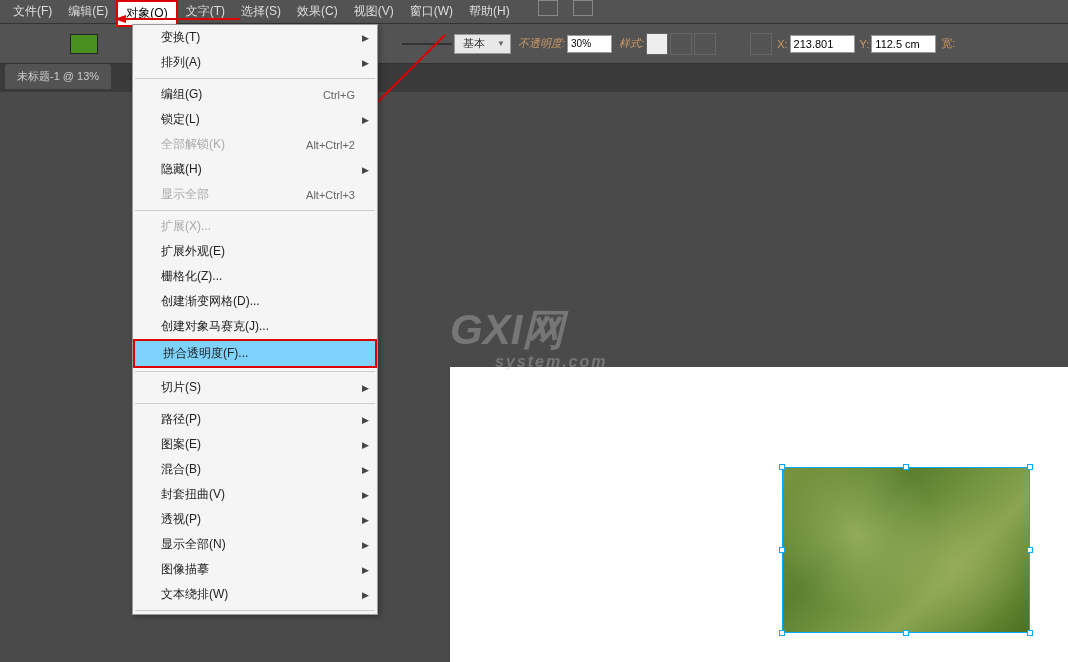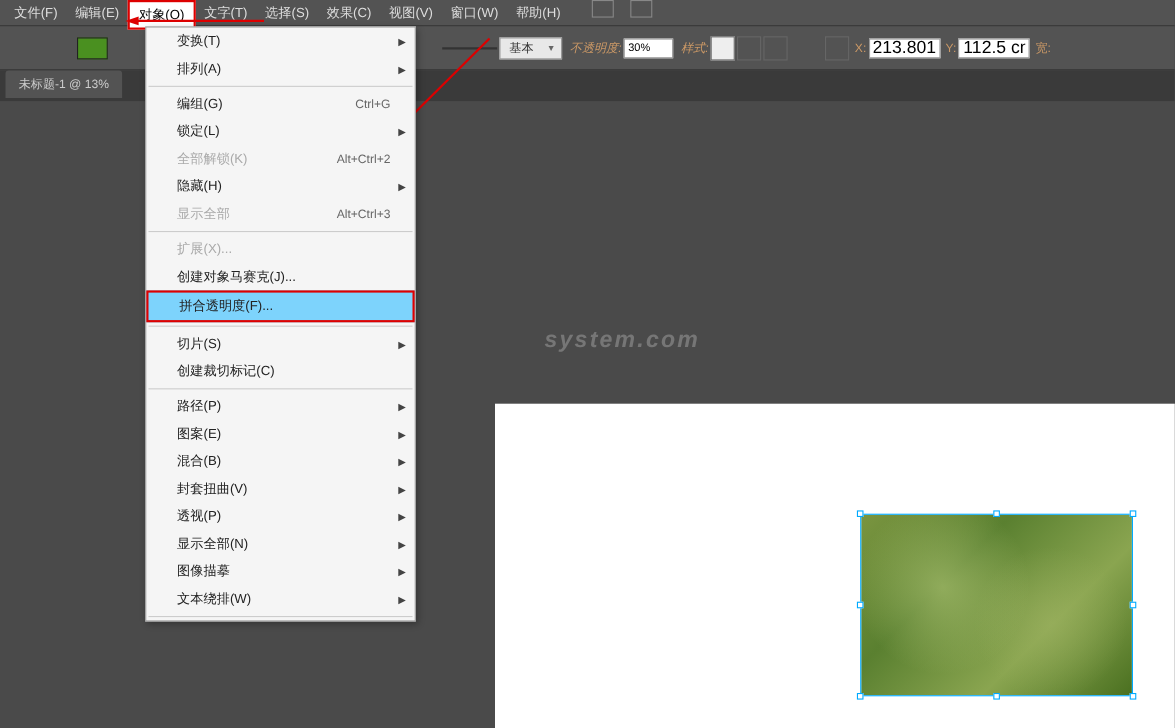--- a/index.html
+++ b/index.html
@@ -13,37 +13,37 @@
 
 .toolbar { background: #535353; height: 40px; display: flex; align-items: center; padding-left: 70px; gap: 2px; border-bottom: 1px solid #333; }
 .color-swatch { width: 28px; height: 20px; background: #4a9020; border: 1px solid #222; }
 .toolbar-dropdown { background: #e8e8e8; height: 20px; padding: 0 25px 0 8px; font-size: 11px; color: #333; display: flex; align-items: center; border: 1px solid #999; position: relative; }
 .toolbar-dropdown::after { content: "▼"; position: absolute; right: 5px; font-size: 8px; color: #666; }
 .toolbar-line { width: 50px; height: 2px; background: #333; }
 .toolbar-label { color: #c96; font-size: 11px; margin-left: 5px; font-style: italic; }
 .toolbar-input { background: #fff; border: 1px solid #999; width: 45px; height: 18px; font-size: 10px; padding: 0 3px; }
 .toolbar-btn { width: 22px; height: 22px; background: #535353; border: 1px solid #666; }
 .coord-label { color: #c96; font-size: 11px; margin-left: 3px; }
-.coord-input { background: #fff; border: 1px solid #999; width: 65px; height: 18px; font-size: 16px; padding: 0 3px; }
+.coord-input { background: #fff; border: 1px solid #999; width: 65px; height: 18px; font-size: 11px; padding: 0 3px; }
 
 .tabbar { background: #3a3a3a; height: 28px; display: flex; align-items: flex-start; padding-left: 5px; }
 .tab { background: #535353; color: #ccc; font-size: 11px; padding: 5px 12px; border-top-left-radius: 3px; border-top-right-radius: 3px; margin-right: 2px; }
 
 .workspace { position: relative; background: #4a4a4a; height: 570px; }
 .canvas-bg { position: absolute; left: 450px; top: 275px; width: 620px; height: 400px; background: #fff; }
 .placed-image { position: absolute; left: 782px; top: 375px; width: 248px; height: 166px; background: linear-gradient(135deg, #7a9540, #5a8030, #8aa550, #4a7020); border: 1px solid #0af; }
 .placed-image::before { content: ""; position: absolute; inset: 0; background: radial-gradient(circle at 30% 40%, rgba(180,200,120,0.6), transparent 40%), radial-gradient(circle at 70% 60%, rgba(160,180,100,0.5), transparent 35%); }
 .handle { position: absolute; width: 6px; height: 6px; background: #fff; border: 1px solid #0af; }
 .handle.tl { top: -4px; left: -4px; } .handle.tr { top: -4px; right: -4px; }
 .handle.bl { bottom: -4px; left: -4px; } .handle.br { bottom: -4px; right: -4px; }
 .handle.tm { top: -4px; left: 50%; margin-left: -3px; } .handle.bm { bottom: -4px; left: 50%; margin-left: -3px; }
 .handle.ml { left: -4px; top: 50%; margin-top: -3px; } .handle.mr { right: -4px; top: 50%; margin-top: -3px; }
 
 .watermark { position: absolute; left: 450px; top: 210px; color: rgba(200,200,200,0.35); font-size: 42px; font-style: italic; font-weight: bold; pointer-events: none; }
-.watermark-sub { font-size: 21px; display: block; margin-top: -5px; margin-left: 45px; letter-spacing: 2px; }
+.watermark-sub { font-size: 16px; display: block; margin-top: -5px; margin-left: 45px; letter-spacing: 2px; }
 
 .dropdown-menu { position: absolute; left: 132px; top: 24px; width: 246px; background: #f5f5f5; border: 1px solid #999; box-shadow: 2px 2px 6px rgba(0,0,0,0.3); z-index: 100; }
 .menu-item { display: flex; justify-content: space-between; align-items: center; padding: 4px 22px 4px 28px; font-size: 12px; color: #222; cursor: pointer; position: relative; }
 .menu-item.disabled { color: #aaa; cursor: default; }
 .menu-item.highlighted { border: 2px solid #d00; background: #7dd3fc; }
 .menu-item .shortcut { color: #666; font-size: 11px; }
 .menu-item .arrow { position: absolute; right: 8px; font-size: 9px; color: #444; }
 .menu-sep { height: 1px; background: #ccc; margin: 3px 2px; }
 
 .red-arrow { position: absolute; pointer-events: none; z-index: 50; }
@@ -105,20 +105,21 @@
     <div class="handle tl"></div>
     <div class="handle tr"></div>
     <div class="handle bl"></div>
     <div class="handle br"></div>
     <div class="handle tm"></div>
     <div class="handle bm"></div>
     <div class="handle ml"></div>
     <div class="handle mr"></div>
   </div>
   <div class="watermark">
+    <span>GXI网</span>
     <span class="watermark-sub">system.com</span>
   </div>
 </div>
 
 <div class="dropdown-menu" id="ddmenu">
     <div class="menu-item">
       <span>变换(T)</span>
       <span class="arrow">▶</span>
     </div>
     <div class="menu-item">
@@ -144,32 +145,38 @@
     </div>
     <div class="menu-item disabled">
       <span>显示全部</span>
       <span class="shortcut">Alt+Ctrl+3</span>
     </div>
     <div class="menu-sep"></div>
     <div class="menu-item disabled">
       <span>扩展(X)...</span>
     </div>
     <div class="menu-item">
+      <span>扩展外观(E)</span>
+    </div>
+    <div class="menu-item">
+      <span>栅格化(Z)...</span>
+    </div>
+    <div class="menu-item">
+      <span>创建渐变网格(D)...</span>
+    </div>
+    <div class="menu-item">
       <span>创建对象马赛克(J)...</span>
     </div>
     <div class="menu-item highlighted">
       <span>拼合透明度(F)...</span>
     </div>
     <div class="menu-sep"></div>
     <div class="menu-item">
       <span>切片(S)</span>
       <span class="arrow">▶</span>
-    </div>
-    <div class="menu-item">
-      <span>创建裁切标记(C)</span>
     </div>
     <div class="menu-sep"></div>
     <div class="menu-item">
       <span>路径(P)</span>
       <span class="arrow">▶</span>
     </div>
     <div class="menu-item">
       <span>图案(E)</span>
       <span class="arrow">▶</span>
     </div>

